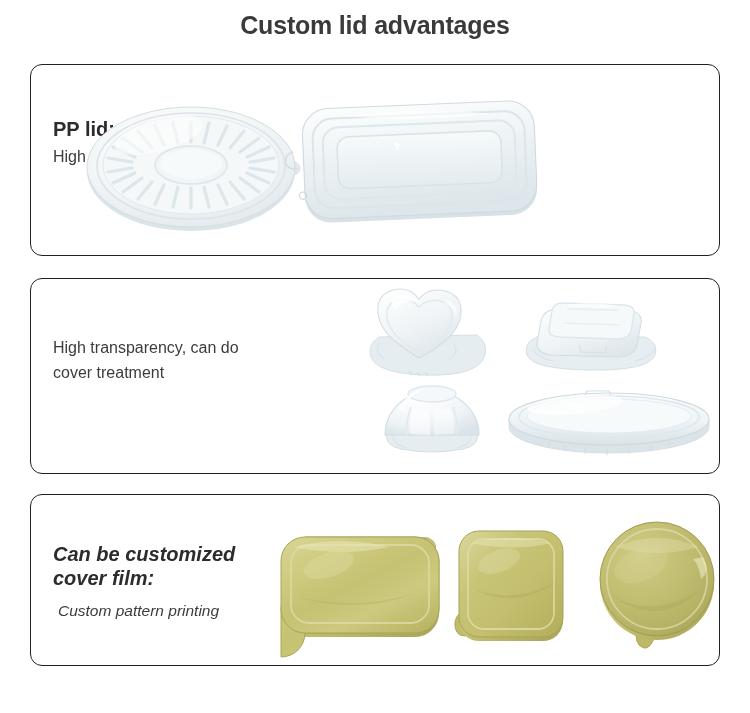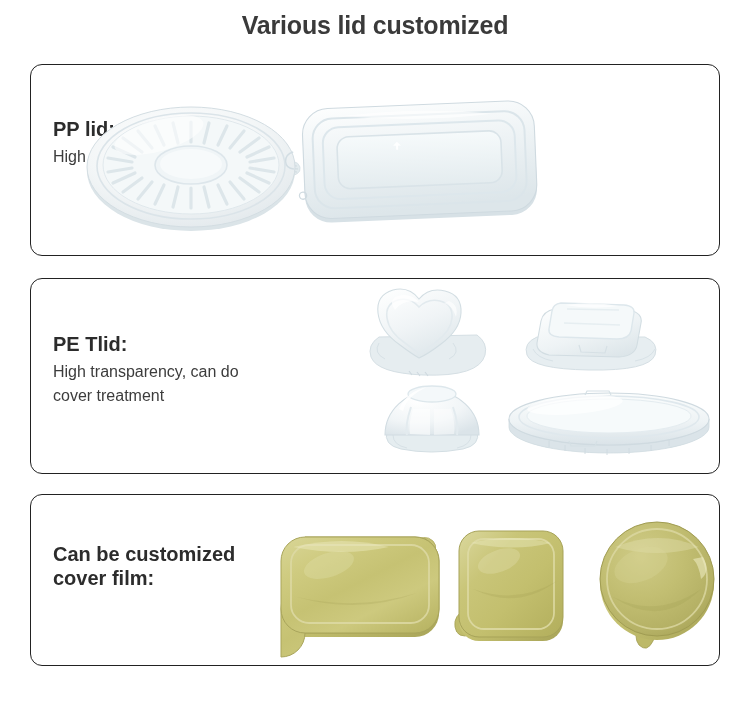--- a/index.html
+++ b/index.html
@@ -33,21 +33,21 @@
     left: 30px;
     width: 690px;
     box-sizing: border-box;
     border: 1.4px solid #222222;
     border-radius: 12px;
     background: #ffffff;
     overflow: hidden;
   }
   #card-pp   { top: 64px;  height: 192px; }
   #card-pe   { top: 278px; height: 196px; }
-  #card-film { top: 494px; height: 172px; }
+  #card-film { top: 494px; height: 172px; font-style: italic; }
 
   .card-text {
     position: absolute;
     left: 22px;
     color: #333333;
   }
   .card-heading {
     font-size: 20px;
     font-weight: bold;
     color: #2c2c2c;
@@ -74,21 +74,21 @@
     left: 0;
     width: 100%;
     height: 100%;
     pointer-events: none;
   }
   .art svg { display: block; }
 </style>
 </head>
 <body>
 
-<div id="page-title">Various lid customized</div>
+<div id="page-title">Custom lid advantages</div>
 
 <div class="card" id="card-pp">
 
   <div class="card-text" id="pp-text">
     <div class="card-heading">PP lid:</div>
     <div class="card-sub">High temperature resistance</div>
   </div>
 
   <div class="art">
     <svg width="690" height="192" viewBox="0 0 690 192">
@@ -170,21 +170,20 @@
 
         <path d="M24,18 q80,-6 150,4 q-74,6 -150,-4 z" fill="#ffffff" opacity="0.6"></path>
       </g>
     </svg>
   </div>
 </div>
 
 <div class="card" id="card-pe">
 
   <div class="card-text" id="pe-text">
-    <div class="card-heading">PE Tlid:</div>
     <div class="card-sub">High transparency, can do
 cover treatment</div>
   </div>
 
   <div class="art">
     <svg width="690" height="196" viewBox="0 0 690 196">
       <defs>
         <linearGradient id="peHeartG" x1="20%" y1="0%" x2="70%" y2="100%">
           <stop offset="0%" stop-color="#fdfefe"></stop>
           <stop offset="50%" stop-color="#f0f4f6"></stop>
@@ -271,20 +270,21 @@
       </g>
     </svg>
   </div>
 </div>
 
 <div class="card" id="card-film">
 
   <div class="card-text" id="film-text">
     <div class="card-heading">Can be customized
 cover film:</div>
+    <div class="card-sub">Custom pattern printing</div>
   </div>
 
   <div class="art">
     <svg width="690" height="193" viewBox="0 0 690 193">
       <defs>
         <linearGradient id="goldRectG" x1="8%" y1="0%" x2="92%" y2="100%">
           <stop offset="0%" stop-color="#d7d493"></stop>
           <stop offset="22%" stop-color="#cfcb80"></stop>
           <stop offset="48%" stop-color="#c6c273"></stop>
           <stop offset="70%" stop-color="#cdc97e"></stop>

